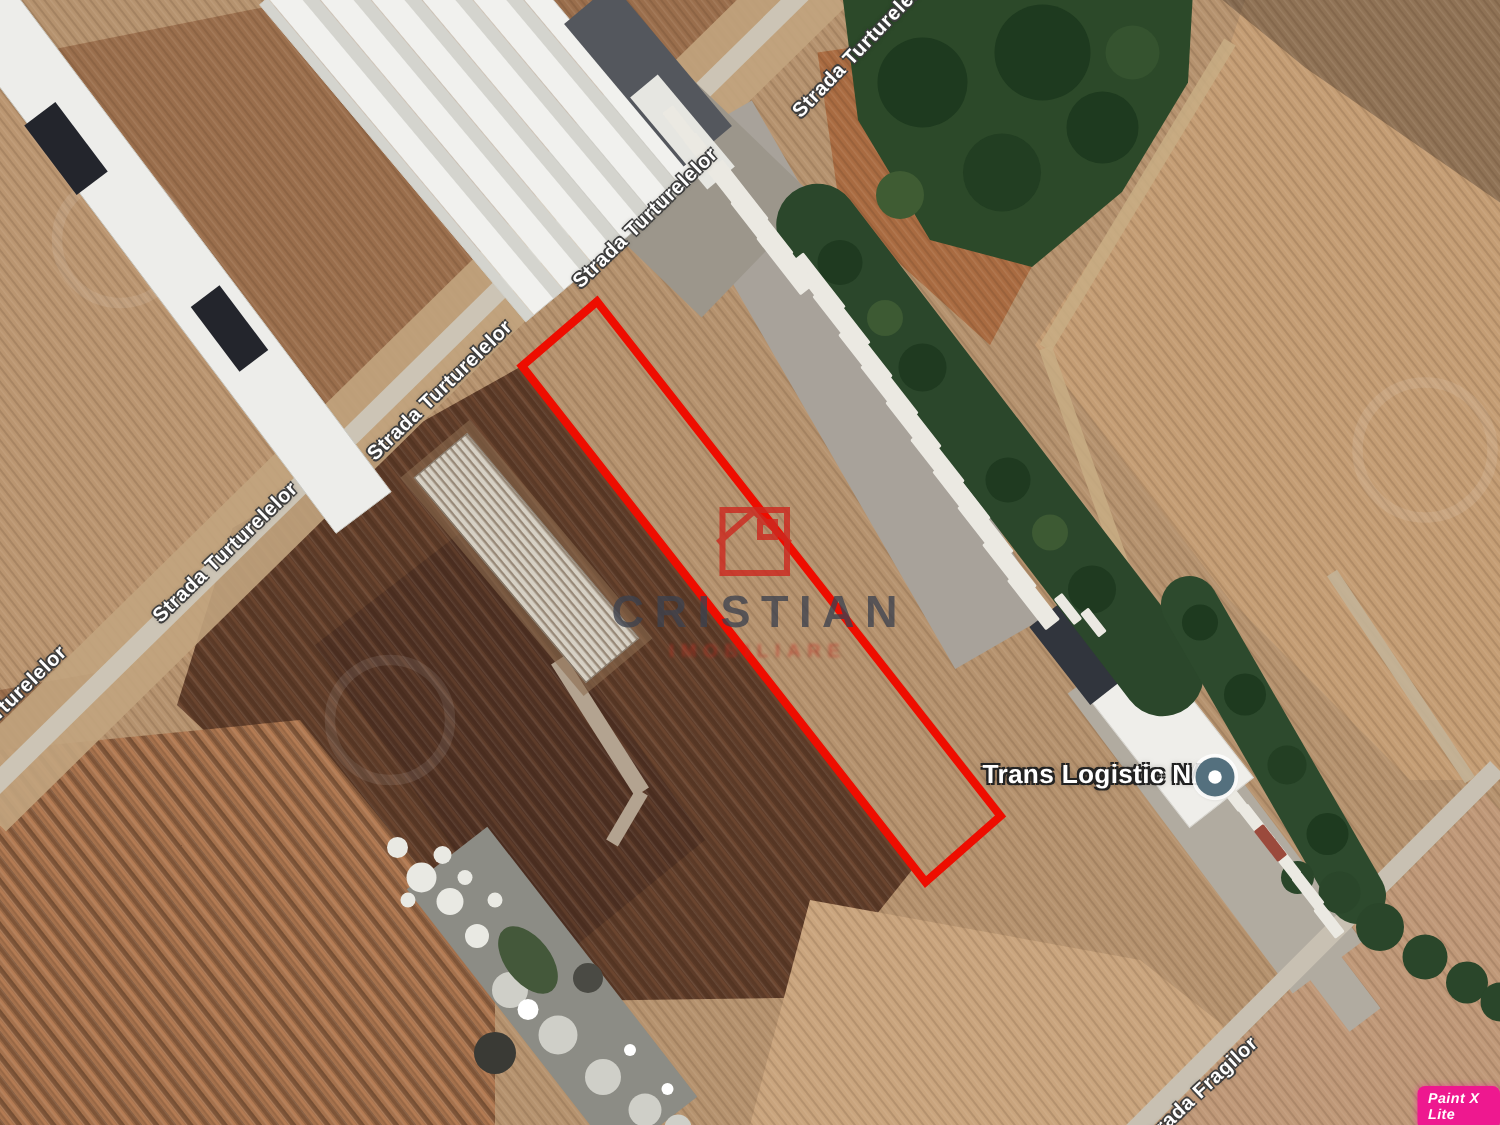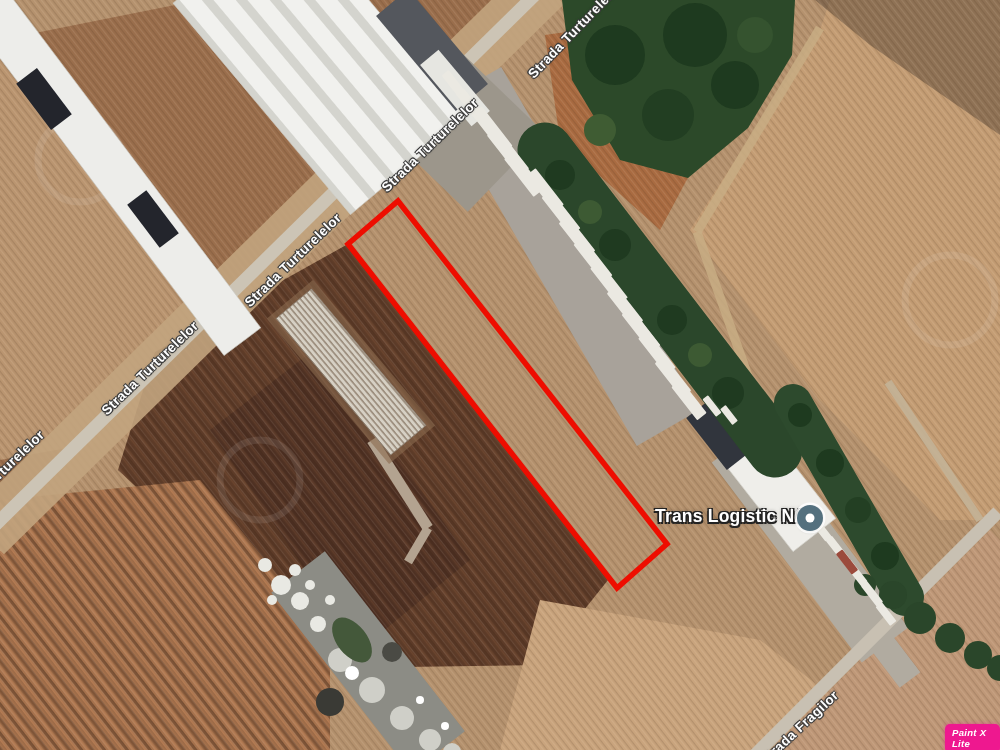--- a/index.html
+++ b/index.html
@@ -227,16 +227,27 @@
   <div class="slabel" style="left:293px;top:260px;--r:-44deg">Strada Turturelelor</div>
   <div class="slabel" style="left:150px;top:368px;--r:-44deg">Strada Turturelelor</div>
   <div class="slabel" style="left:-4px;top:477px;--r:-44deg">Strada Turturelelor</div>
   <div class="slabel" style="left:799px;top:728px;--r:-43deg">Strada Fragilor</div>
 
   <div class="poi-label" style="left:655px;top:506px">Trans Logistic NAD</div>
   <div class="poi-marker" style="left:797px;top:505px">
     <div class="dot"></div>
   </div>
 
+  <div class="wm">
+    <svg width="58" height="56" viewBox="0 0 58 56">
+      <g fill="none" stroke="#cc2a20" stroke-width="4" opacity=".82">
+        <rect x="8" y="8" width="43" height="42"></rect>
+        <polyline points="5,30 29,9 53,30"></polyline>
+        <rect x="33" y="16" width="10" height="10"></rect>
+      </g>
+    </svg>
+    <div class="wm-brand">CRISTIAN</div>
+    <div class="wm-sub">IMOBILIARE</div>
+  </div>
 
   <div class="editor-badge">Paint X Lite</div>
 
 </div>
 
 </body></html>

